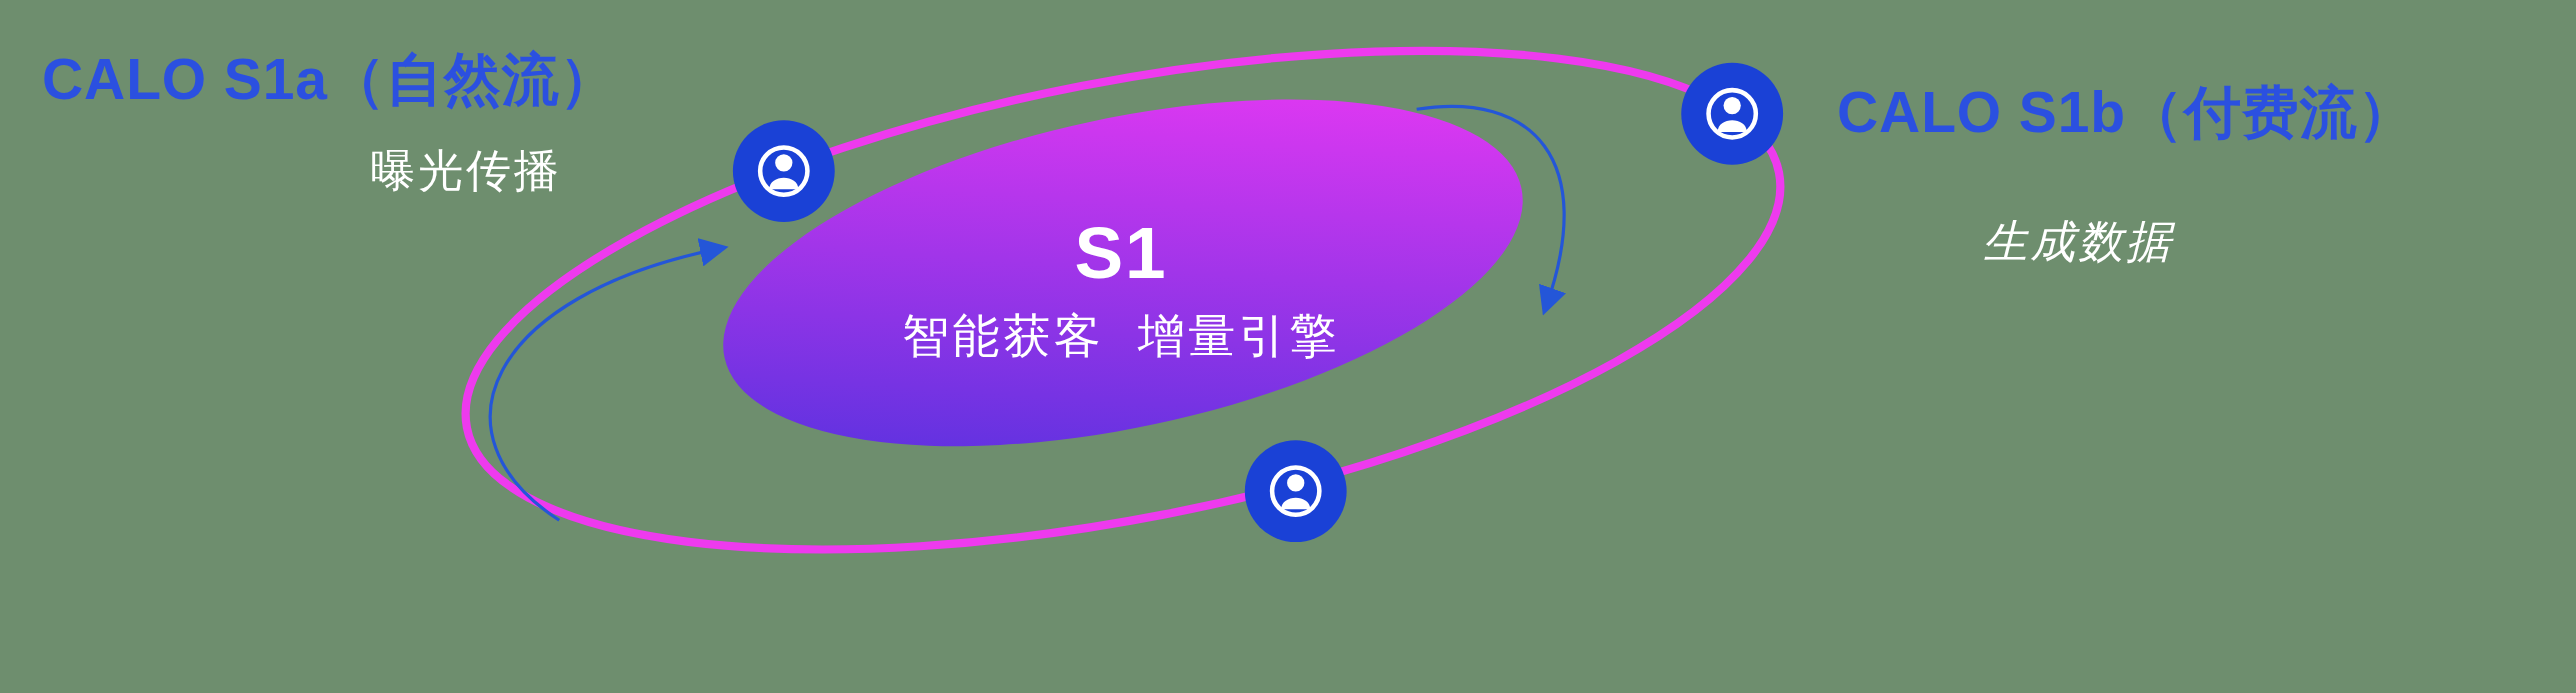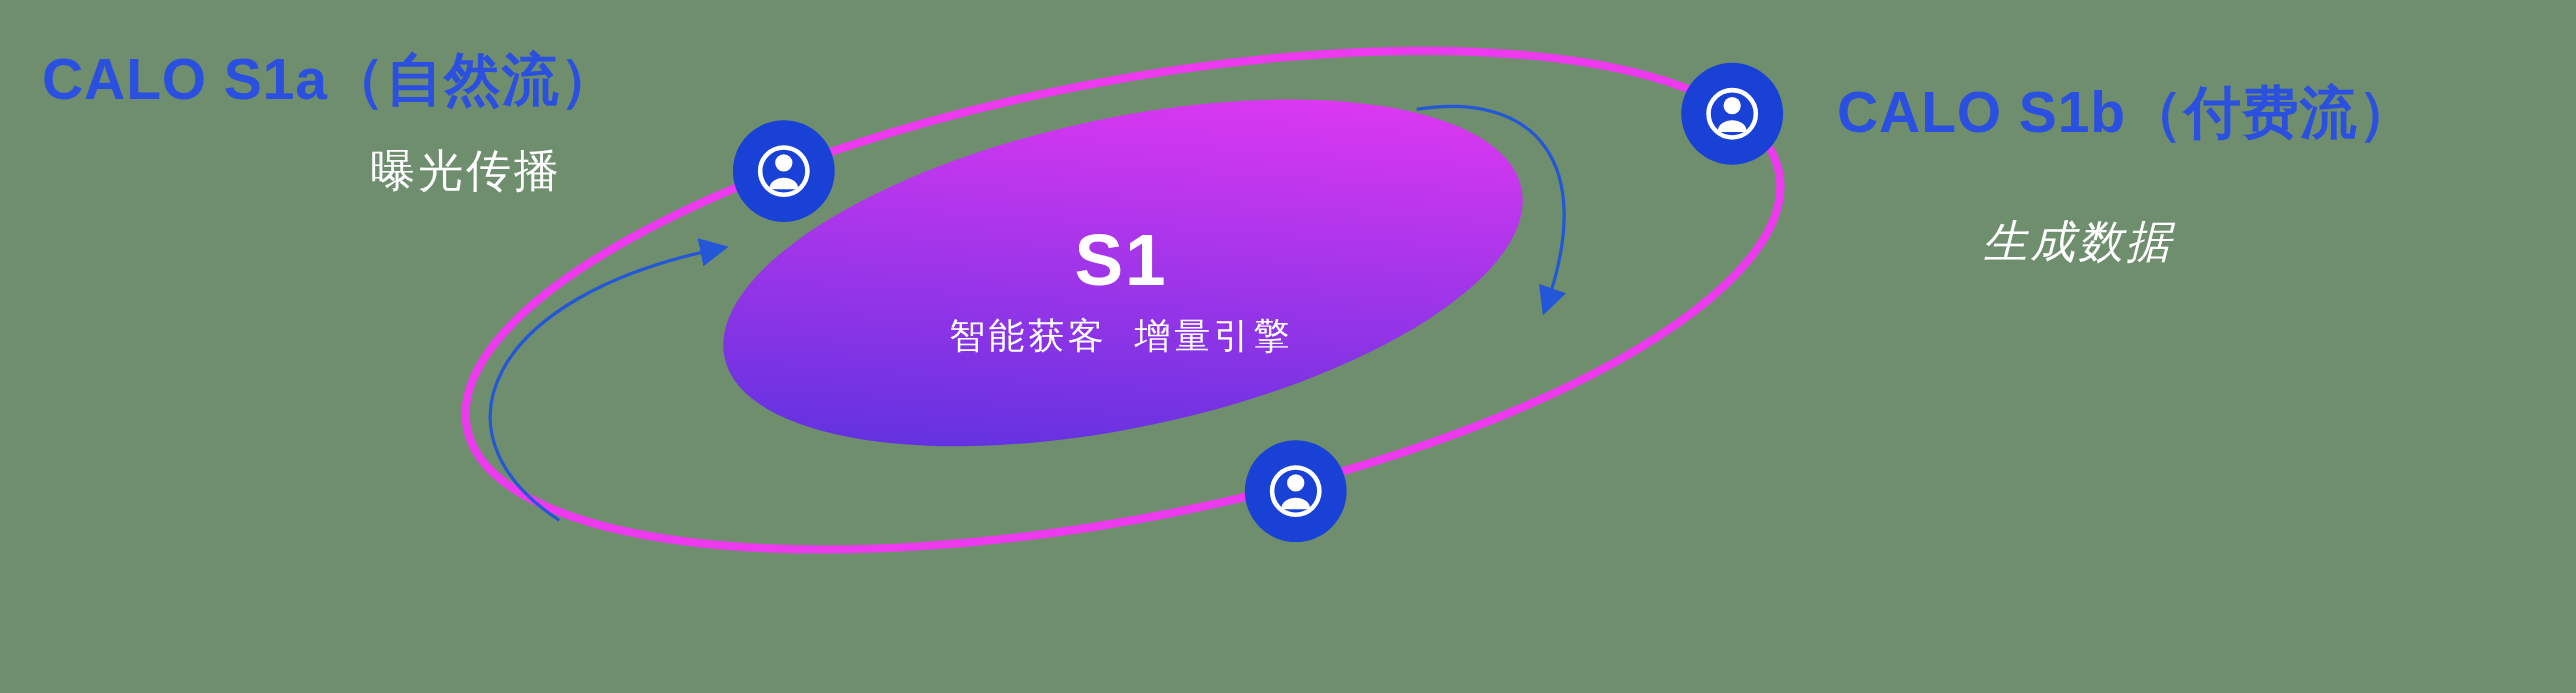--- a/index.html
+++ b/index.html
@@ -53,21 +53,21 @@
     margin-top: 16px;
   }
   .core-title {
     font-size: 73px;
     font-weight: 600;
     letter-spacing: 1.8px;
     white-space: pre;
   }
   .core-subtitle {
     margin-top: 11px;
-    font-size: 36px;
+    font-size: 47px;
     font-weight: 500;
     letter-spacing: 3.6px;
     white-space: pre;
   }
 </style>
 </head>
 <body>
 
 <div class="stage">
 

